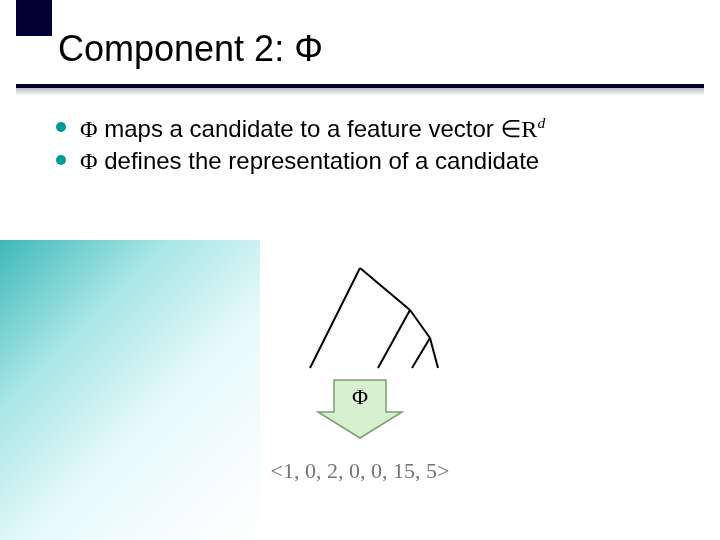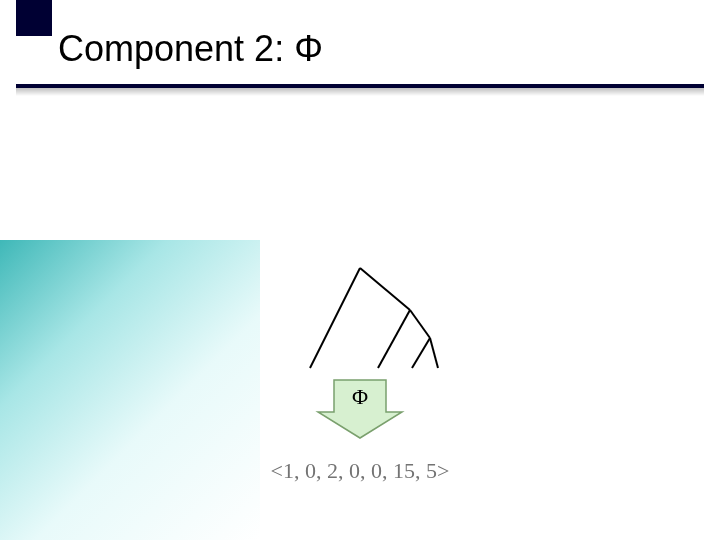--- a/index.html
+++ b/index.html
@@ -155,20 +155,32 @@
   <div class="corner-square"></div>
 
   <div class="title">
     <span>Component 2: Φ</span>
   </div>
 
   <div class="rule"></div>
   <div class="rule-shadow"></div>
 
   <div class="bullets">
+    <div class="bullet-row">
+      <div class="bullet-dot"></div>
+      <div class="bullet-text">
+        <span class="sym">Φ</span><span> maps a candidate to a feature vector </span><span class="sym">∈</span><span class="real-r">R</span><sup class="exp">d</sup>
+      </div>
+    </div>
+    <div class="bullet-row">
+      <div class="bullet-dot"></div>
+      <div class="bullet-text">
+        <span class="sym">Φ</span><span> defines the representation of a candidate</span>
+      </div>
+    </div>
   </div>
 
   <div class="tree">
     <svg width="160" height="120" viewBox="0 0 160 120">
       <g stroke="#000" stroke-width="2" fill="none">
 
         <line x1="80" y1="8" x2="30" y2="108"></line>
         <line x1="80" y1="8" x2="130" y2="50"></line>
 
         <line x1="130" y1="50" x2="98" y2="108"></line>

